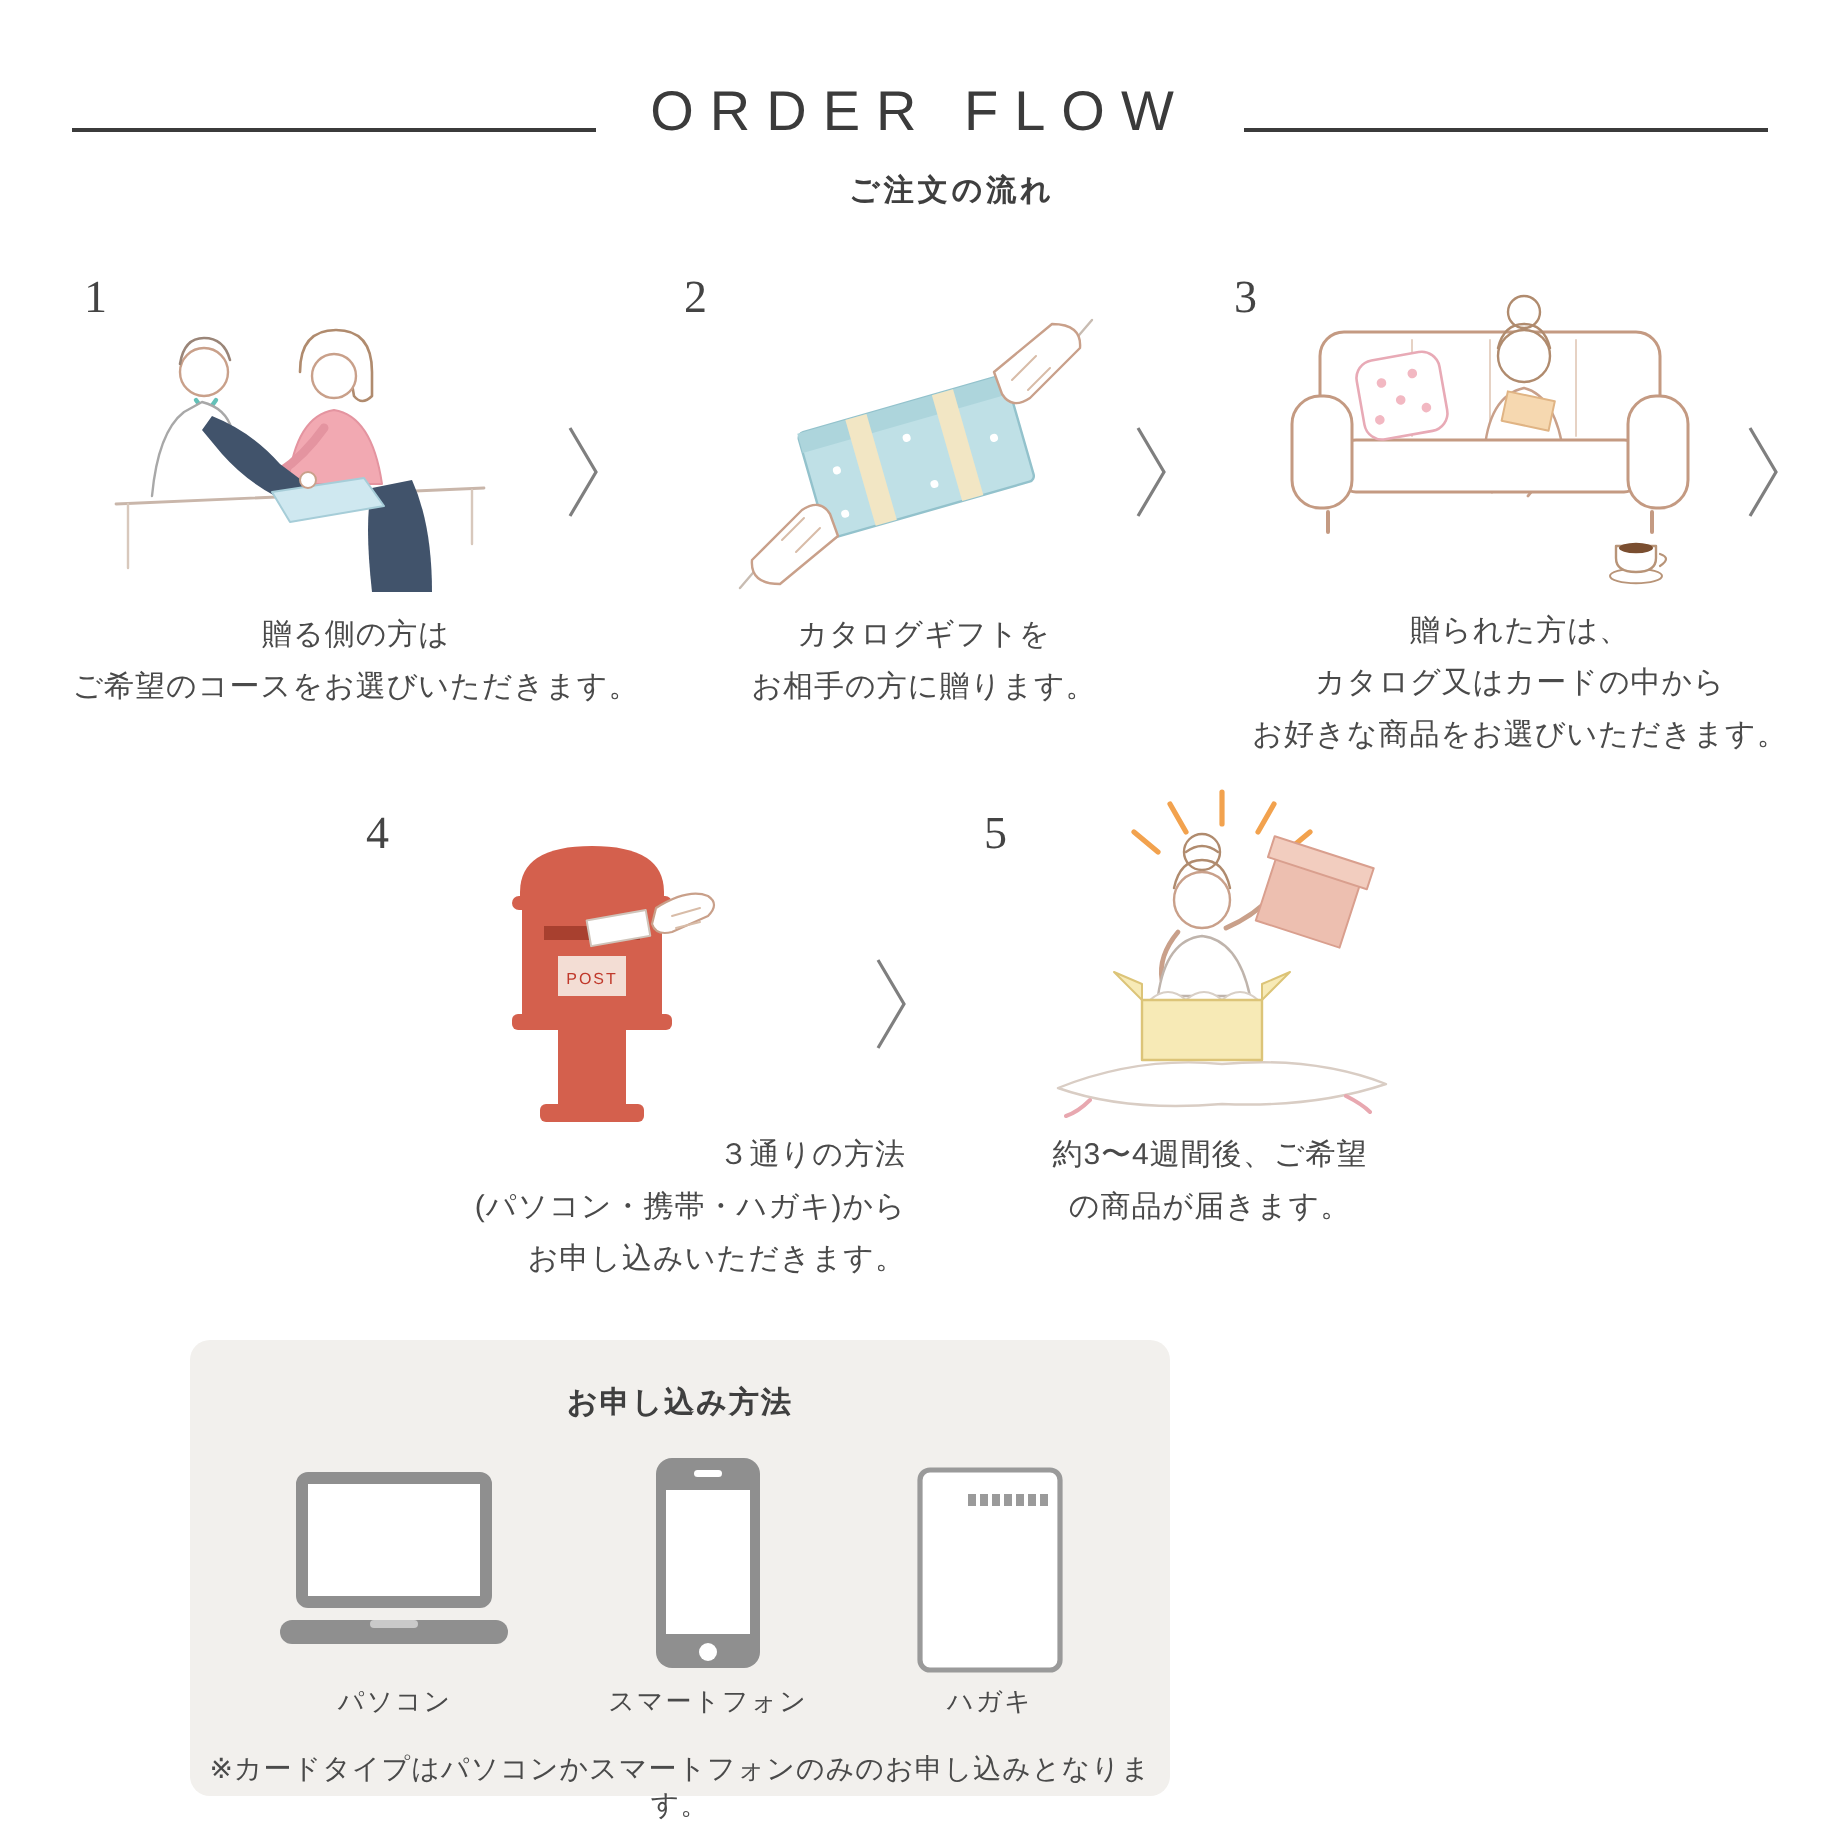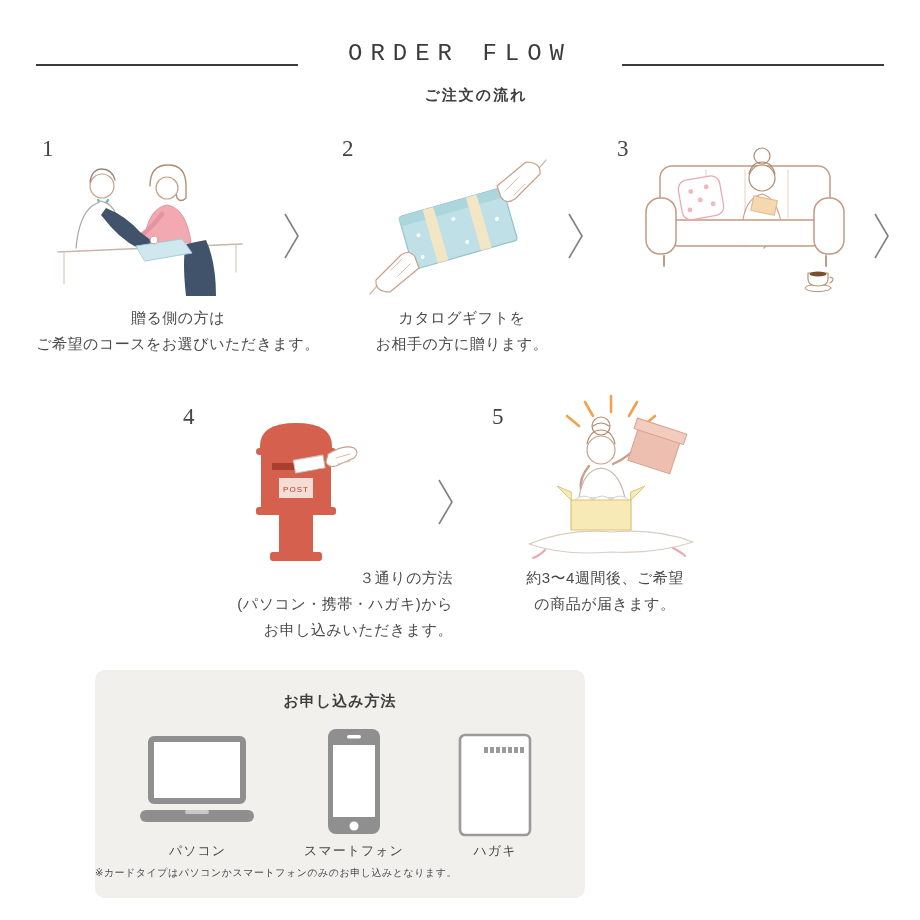--- a/index.html
+++ b/index.html
@@ -1,38 +1,38 @@
 <!DOCTYPE html>
 <html><head>
 <meta charset="utf-8">
 <style>
   html,body{margin:0;padding:0;background:#ffffff;}
   .page{position:relative;width:920px;height:920px;background:#fff;overflow:hidden;
         font-family:"Liberation Sans","DejaVu Sans",sans-serif;color:#4a4a4a;}
   .title{position:absolute;top:40px;left:0;width:920px;margin:0;text-align:center;
-         font-family:Liberation Mono, monospace;font-weight:500;
-         font-size:24px;letter-spacing:8px;color:#3b3b3b;}
+         font-family:Liberation Sans, sans-serif;font-weight:500;
+         font-size:28px;letter-spacing:8px;color:#3b3b3b;}
   .rule{position:absolute;height:2px;background:#3b3b3b;}
   .subtitle{position:absolute;top:86px;left:0;width:920px;text-align:center;
             font-size:15px;font-weight:bold;letter-spacing:2px;color:#3f3f3f;padding-left:16px;}
   .step-num{position:absolute;font-family:"Liberation Serif","DejaVu Serif",serif;
             font-size:23px;color:#444;}
   .caption{position:absolute;font-size:15px;line-height:26px;letter-spacing:0.5px;color:#4a4a4a;}
   .caption.center{text-align:center;}
   .caption.left{text-align:right;}
   .chevron{position:absolute;width:18px;height:48px;}
   .illus{position:absolute;}
   .apply-box{position:absolute;left:95px;top:670px;width:490px;height:228px;
              background:#f2f0ed;border-radius:10px;}
   .apply-title{position:absolute;top:22px;left:0;width:100%;text-align:center;
                font-size:15px;font-weight:bold;letter-spacing:1px;color:#3f3f3f;}
   .method-label{position:absolute;top:172px;font-size:13px;text-align:center;
                 letter-spacing:1px;color:#4a4a4a;}
-  .apply-note{position:absolute;top:196px;left:0;width:100%;
-              font-size:10px;letter-spacing:0.5px;color:#4a4a4a;}
+  .apply-note{position:absolute;top:206px;left:0;width:100%;text-align:center;
+              font-size:14px;letter-spacing:0.5px;color:#4a4a4a;}
   .method-icon{position:absolute;}
 </style>
 </head>
 <body>
 
 <div class="page">
 
   <div class="rule" style="left:36px;top:64px;width:262px;"></div>
   <div class="rule" style="left:622px;top:64px;width:262px;"></div>
   <h1 class="title">ORDER FLOW</h1>
@@ -179,20 +179,25 @@
   </svg>
 
   <div class="caption center" style="left:8px;top:305px;width:340px;">
     <div>贈る側の方は</div>
     <div>ご希望のコースをお選びいただきます。</div>
   </div>
   <div class="caption center" style="left:347px;top:305px;width:230px;">
     <div>カタログギフトを</div>
     <div>お相手の方に贈ります。</div>
   </div>
+  <div class="caption center" style="left:600px;top:303px;width:320px;">
+    <div>贈られた方は、</div>
+    <div>カタログ又はカードの中から</div>
+    <div>お好きな商品をお選びいただきます。</div>
+  </div>
   <div class="caption left" style="left:183px;top:565px;width:270px;">
     <div>３通りの方法</div>
     <div>(パソコン・携帯・ハガキ)から</div>
     <div>お申し込みいただきます。</div>
   </div>
   <div class="caption center" style="left:485px;top:565px;width:240px;">
     <div>約3〜4週間後、ご希望</div>
     <div>の商品が届きます。</div>
   </div>
 

